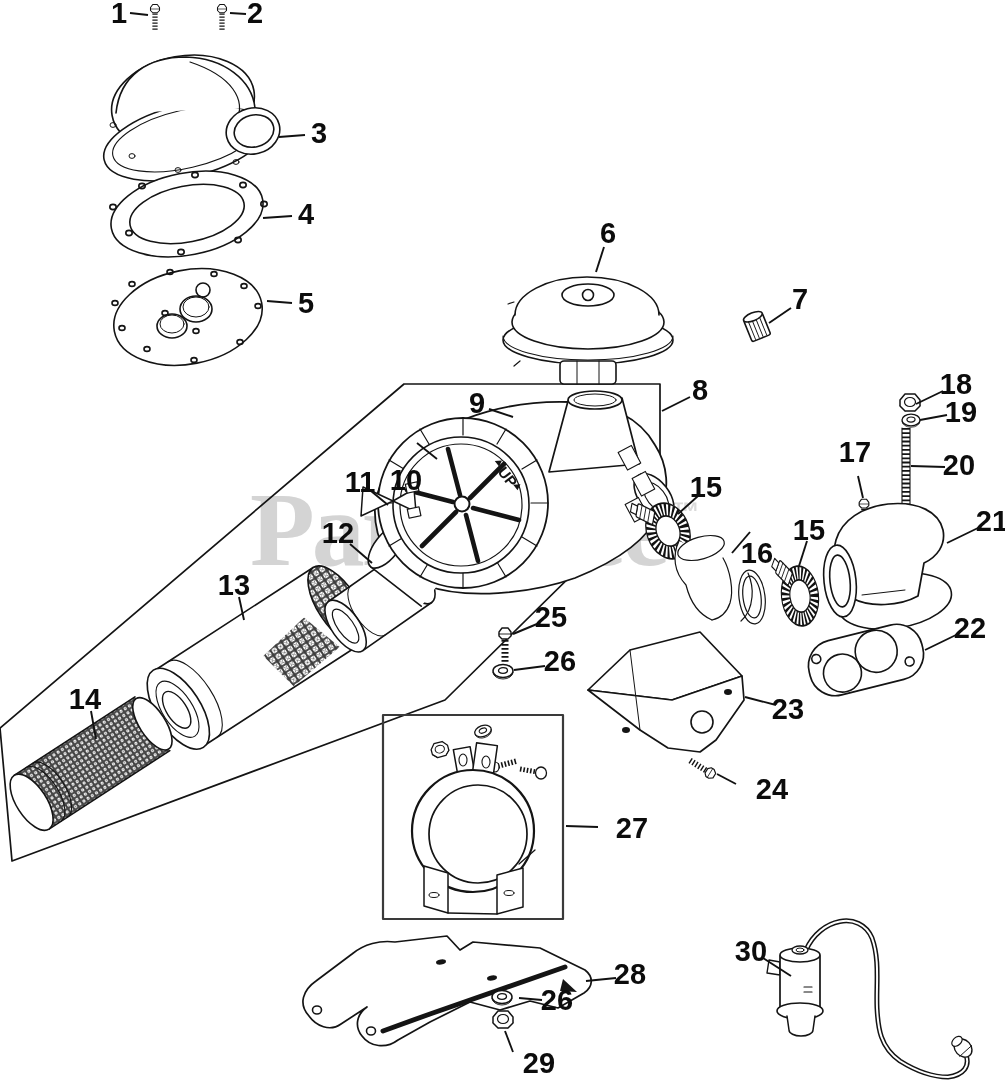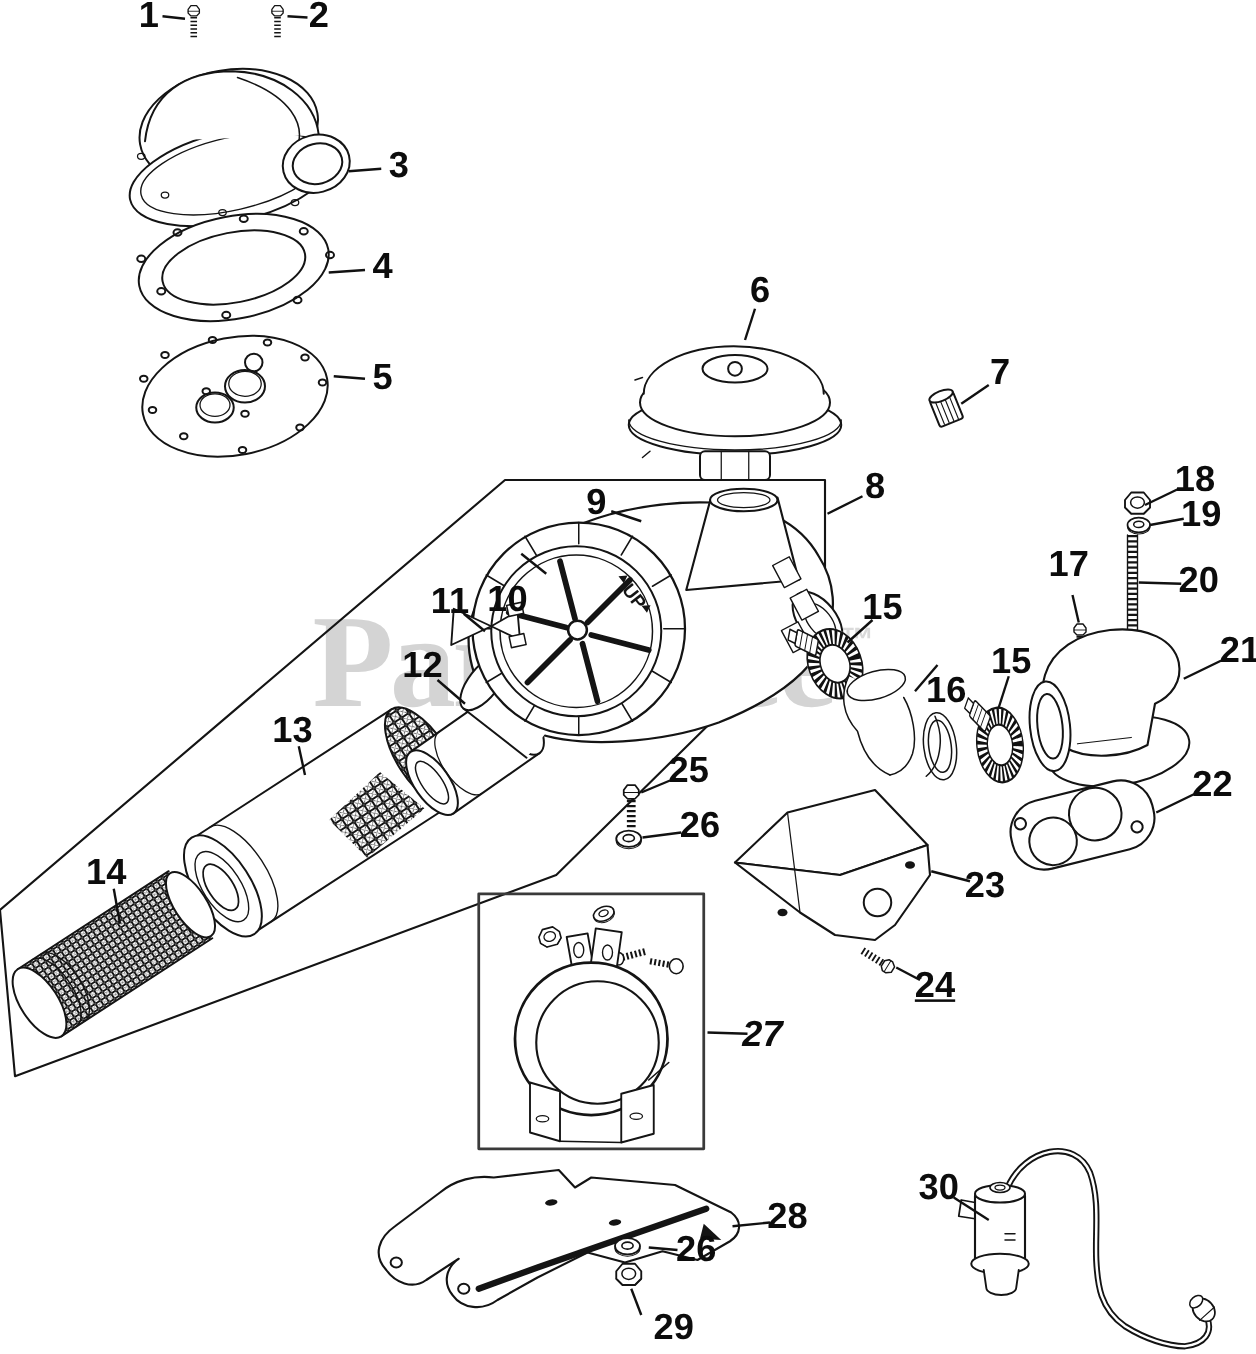--- a/index.html
+++ b/index.html
@@ -420,21 +420,21 @@
     <div class="callout" style="left: 706px; top: 487px;">15</div>
     <div class="callout" style="left: 757px; top: 521px; margin-top: 32px;">16</div>
     <div class="callout" style="left: 809px; top: 530px;">15</div>
     <div class="callout" style="left: 855px; top: 452px;">17</div>
     <div class="callout" style="left: 956px; top: 384px;">18</div>
     <div class="callout" style="left: 961px; top: 412px;">19</div>
     <div class="callout" style="left: 959px; top: 465px;">20</div>
     <div class="callout" style="left: 992px; top: 521px;">21</div>
     <div class="callout" style="left: 970px; top: 628px;">22</div>
     <div class="callout" style="left: 788px; top: 709px;">23</div>
-    <div class="callout" style="left: 748px; top: 789px; text-decoration: underline;">24</div>
+    <div class="callout" style="left: 772px; top: 789px;">24</div>
     <div class="callout" style="left: 551px; top: 617px;">25</div>
     <div class="callout" style="left: 560px; top: 661px;">26</div>
-    <div class="callout" style="left: 610px; top: 828px; font-style: italic;">27</div>
+    <div class="callout" style="left: 632px; top: 828px;">27</div>
     <div class="callout" style="left: 630px; top: 974px;">28</div>
     <div class="callout" style="left: 557px; top: 1000px;">26</div>
     <div class="callout" style="left: 523px; top: 1063px; margin-left: 16px;">29</div>
     <div class="callout" style="left: 751px; top: 951px;">30</div>
   </div>
 
 </body></html>

